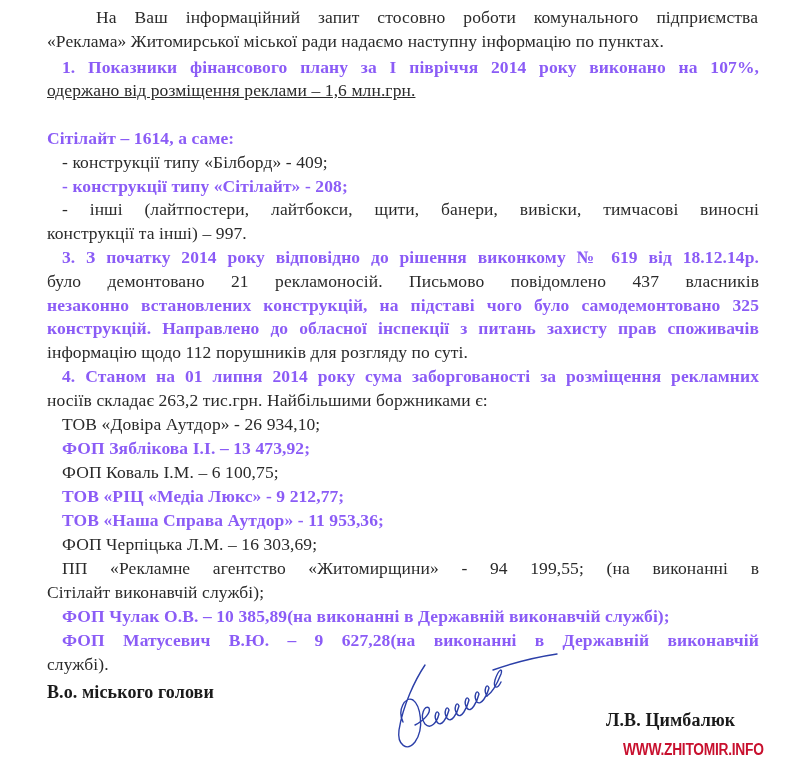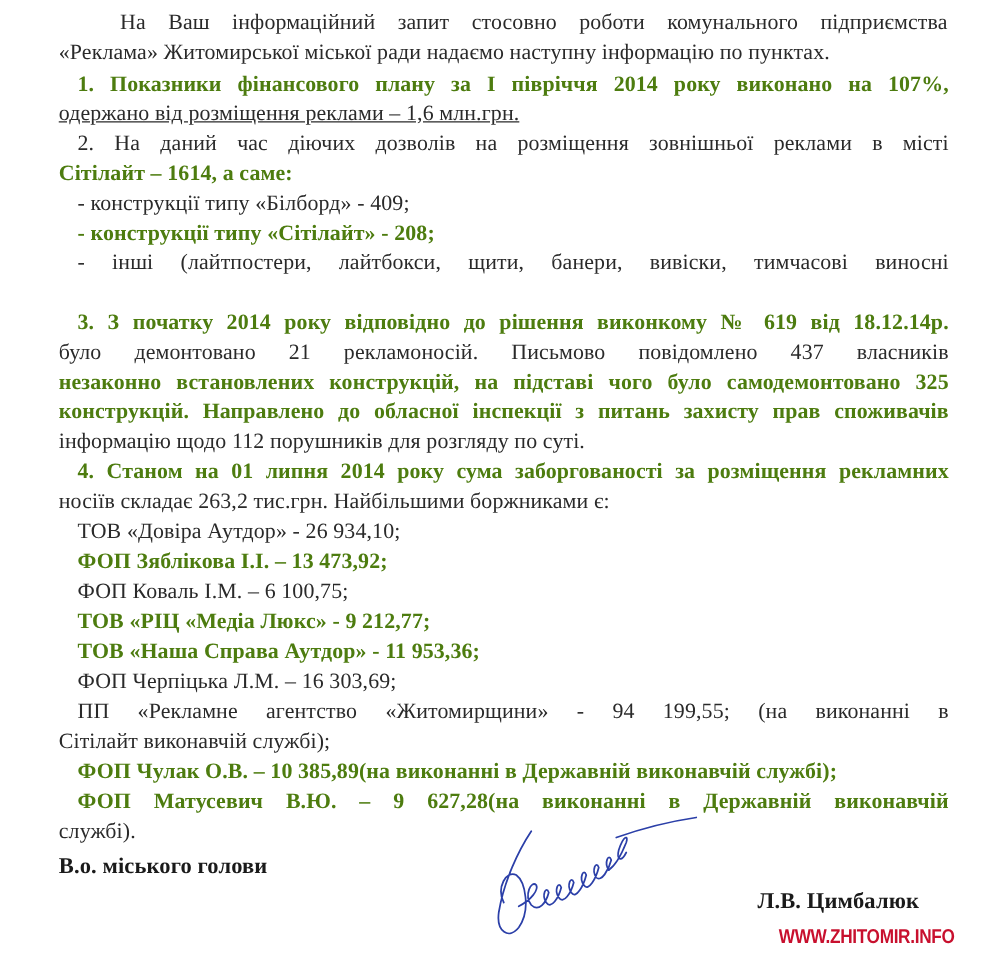--- a/index.html
+++ b/index.html
@@ -12,21 +12,21 @@
   }
   .page { position: absolute; left: 0; top: 0; width: 785px; height: 768px; }
   .line {
     position: absolute;
     font-size: 17.5px;
     line-height: 22px;
     white-space: nowrap;
     letter-spacing: 0.1px;
   }
   .just { text-align: justify; text-align-last: justify; }
-  .b { font-weight: bold; color: #4d7c0f; }
+  .b { font-weight: bold; color: #8b5cf6; }
   .sig-title { font-weight: bold; font-size: 18px; color: #1a1a1a; }
   .small { font-size: 15px; color: #333; }
   .watermark {
     position: absolute; left: 623px; top: 741px;
     font-family: "Liberation Sans", sans-serif;
     font-weight: bold; font-size: 16px; color: #c8102e;
     letter-spacing: -0.3px;
     transform: scaleX(0.86); transform-origin: left center;
   }
   .signature { position: absolute; left: 385px; top: 650px; width: 180px; height: 110px; }
@@ -35,25 +35,25 @@
 <body>
 
 <div class="page">
 
   <div class="line" style="left:47px; top:30px; width:712px;">«Реклама» Житомирської міської ради надаємо наступну інформацію по пунктах.</div>
   <div class="line just" style="left:96px; top:6px; width:662px;">На Ваш інформаційний запит стосовно роботи комунального підприємства</div>
 
   <div class="line just b" style="left:62px; top:56px; width:697px;">1. Показники фінансового плану за І півріччя 2014 року виконано на 107%,</div>
   <div class="line" style="left:47px; top:79px;text-decoration:underline;">одержано від розміщення реклами – 1,6 млн.грн.</div>
 
-  <div class="line just" style="left:62px; top:103px; width:697px;">2. На даний час діючих дозволів на розміщення зовнішньої реклами в місті</div>
   <div class="line b" style="left:47px; top:127px;">Сітілайт – 1614, а саме:</div>
   <div class="line" style="left:62px; top:151px;">- конструкції типу «Білборд» - 409;</div>
   <div class="line b" style="left:62px; top:175px;">- конструкції типу «Сітілайт» - 208;</div>
   <div class="line just" style="left:62px; top:198px; width:697px;">- інші (лайтпостери, лайтбокси, щити, банери, вивіски, тимчасові виносні</div>
+  <div class="line" style="left:47px; top:222px;">конструкції та інші) – 997.</div>
 
   <div class="line just b" style="left:62px; top:246px; width:697px;">3. З початку 2014 року відповідно до рішення виконкому № 619 від 18.12.14р.</div>
   <div class="line just" style="left:47px; top:270px; width:712px;">було демонтовано 21 рекламоносій. Письмово повідомлено 437 власників</div>
   <div class="line just b" style="left:47px; top:294px; width:712px;">незаконно встановлених конструкцій, на підставі чого було самодемонтовано 325</div>
   <div class="line just b" style="left:47px; top:317px; width:712px;">конструкцій. Направлено до обласної інспекції з питань захисту прав споживачів</div>
   <div class="line" style="left:47px; top:341px;">інформацію щодо 112 порушників для розгляду по суті.</div>
 
   <div class="line just b" style="left:62px; top:365px; width:697px;">4. Станом на 01 липня 2014 року сума заборгованості за розміщення рекламних</div>
   <div class="line" style="left:47px; top:389px;">носіїв складає 263,2 тис.грн. Найбільшими боржниками є:</div>
 

